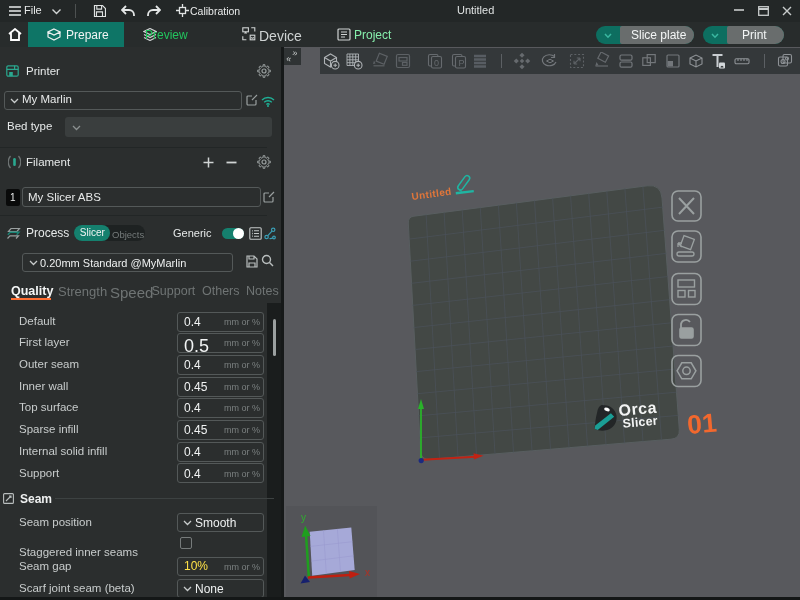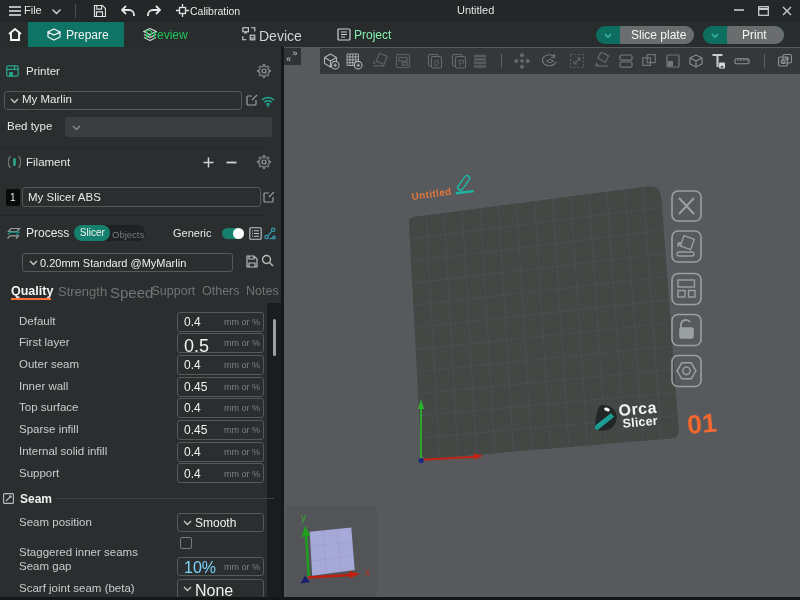--- a/index.html
+++ b/index.html
@@ -538,23 +538,23 @@
   <div class="t" style="left:19px;top:469px;font-size:11.5px;color:#c8cccc">Seam position</div>
   <div class="ib" style="left:177px;top:466px;width:87px;height:19px"></div>
   <svg class="abs" style="left:183px;top:473px" width="9" height="6" viewBox="0 0 9 6">
       <path d="M1 1 l3.5 3.5 L8 1" stroke="#c8cccc" stroke-width="1.3" fill="none"></path>
     </svg>
   <div class="t" style="left:195px;top:468.5px;font-size:12px;color:#eef0f0">Smooth</div>
   <div class="t" style="left:19px;top:499px;font-size:11.5px;color:#c8cccc">Staggered inner seams</div>
   <div class="abs" style="left:180px;top:490px;width:12px;height:12px;border:1px solid #767b7b;border-radius:2px;background:#2b2e2e"></div>
   <div class="t" style="left:19px;top:513px;font-size:11.5px;color:#c8cccc">Seam gap</div>
   <div class="ib" style="left:177px;top:510px;width:87px;height:19px"></div>
-  <div class="t" style="left:184px;top:512px;font-size:16px;color:#7dd3fc">10%</div>
+  <div class="t" style="left:184px;top:512px;font-size:12px;color:#fde047">10%</div>
   <div class="t" style="left:224px;top:515px;font-size:9px;color:#7b8080">mm or %</div>
   <div class="t" style="left:19px;top:535px;font-size:11.5px;color:#c8cccc">Scarf joint seam (beta)</div>
   <div class="ib" style="left:177px;top:532px;width:87px;height:19px"></div>
   <svg class="abs" style="left:183px;top:539px" width="9" height="6" viewBox="0 0 9 6">
       <path d="M1 1 l3.5 3.5 L8 1" stroke="#c8cccc" stroke-width="1.3" fill="none"></path>
     </svg>
-  <div class="t" style="left:195px;top:534.5px;font-size:16px;color:#eef0f0">None</div>
+  <div class="t" style="left:195px;top:534.5px;font-size:12px;color:#eef0f0">None</div>
 </div>
 <div class="abs" id="vdivider"></div>
 <div class="abs" id="bottomstrip"></div>
 
 </body></html>

